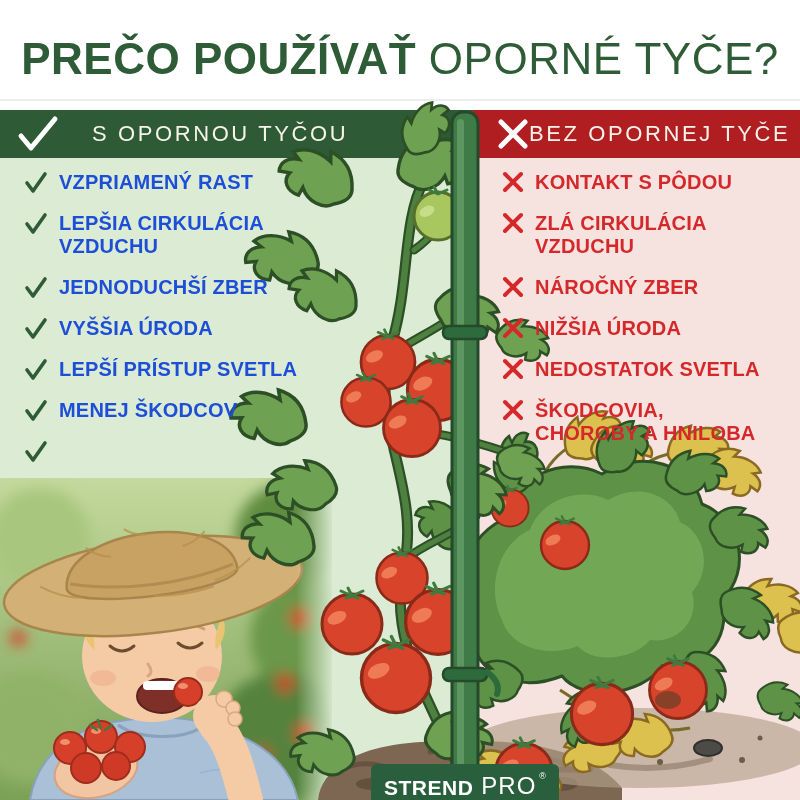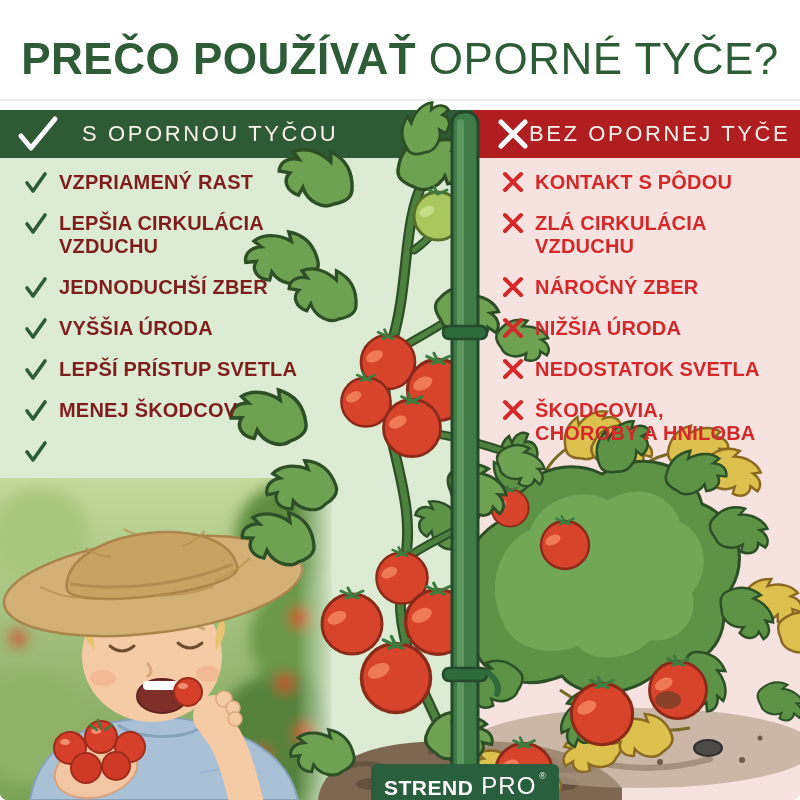--- a/index.html
+++ b/index.html
@@ -1,50 +1,49 @@
 <!DOCTYPE html>
 <html><head>
 <meta charset="utf-8">
 <style>
   html,body{margin:0;padding:0;background:#ffffff;}
   #stage{
     position:relative;width:800px;height:800px;overflow:hidden;background:#ffffff;
     font-family:"Liberation Sans",sans-serif;
-    border-radius:7px;
   }
   
   .hdr{position:absolute;left:0;top:0;width:800px;height:110px;background:#ffffff;z-index:1;}
   .hdr-line{position:absolute;left:0;top:99px;width:800px;height:2px;background:#ededed;}
   .title{
     position:absolute;left:0;top:34px;width:800px;text-align:center;
     font-size:44px;color:#2d5c36;letter-spacing:.5px;white-space:nowrap;
   }
   .title .t-bold{font-weight:700;}
   .title .t-light{font-weight:400;}
   
   .bg-left{position:absolute;left:0;top:158px;width:470px;height:642px;background:#dcebd4;z-index:0;}
   .bg-right{position:absolute;left:470px;top:158px;width:330px;height:642px;background:#f6e2df;z-index:0;}
   
   .banners{position:absolute;left:0;top:110px;width:800px;height:48px;display:flex;z-index:2;}
   .banner{display:flex;align-items:center;height:48px;color:#f7f3ea;}
   .banner-green{width:473px;background:#2e5a35;}
   .banner-red{flex:1;background:#b11e22;}
   .banner .blabel{font-size:22px;font-weight:500;letter-spacing:2.6px;white-space:nowrap;}
   .banner-green .bicon{margin-left:16px;}
-  .banner-green .blabel{margin-left:22px;}
+  .banner-green .blabel{margin-left:32px;}
   .banner-red .bicon{margin-left:24px;}
   .banner-red .blabel{margin-left:0;}
   
   .list{position:absolute;top:171px;display:flex;flex-direction:column;gap:18px;z-index:4;}
   .list-left{left:24px;width:300px;}
   .list-right{left:502px;width:292px;}
   .item{display:flex;align-items:flex-start;gap:11px;}
   .item .iicon{flex:0 0 auto;margin-top:0px;}
   .item .itext{font-weight:700;font-size:20px;line-height:23px;letter-spacing:.2px;}
-  .list-left .itext{color:#7f1d1d;}
+  .list-left .itext{color:#1d4ed8;}
   .list-right .itext{color:#d5282a;}
   .list-left .item:nth-child(2) .itext{max-width:240px;}
   .list-right .item:nth-child(2) .itext{max-width:230px;}
   .list-right .item:nth-child(6) .itext{max-width:225px;}
   
   .photo{position:absolute;left:0;top:478px;width:332px;height:322px;z-index:1;}
   
   .illu{position:absolute;left:0;top:0;width:800px;height:800px;z-index:3;pointer-events:none;}
   
   .logo{

